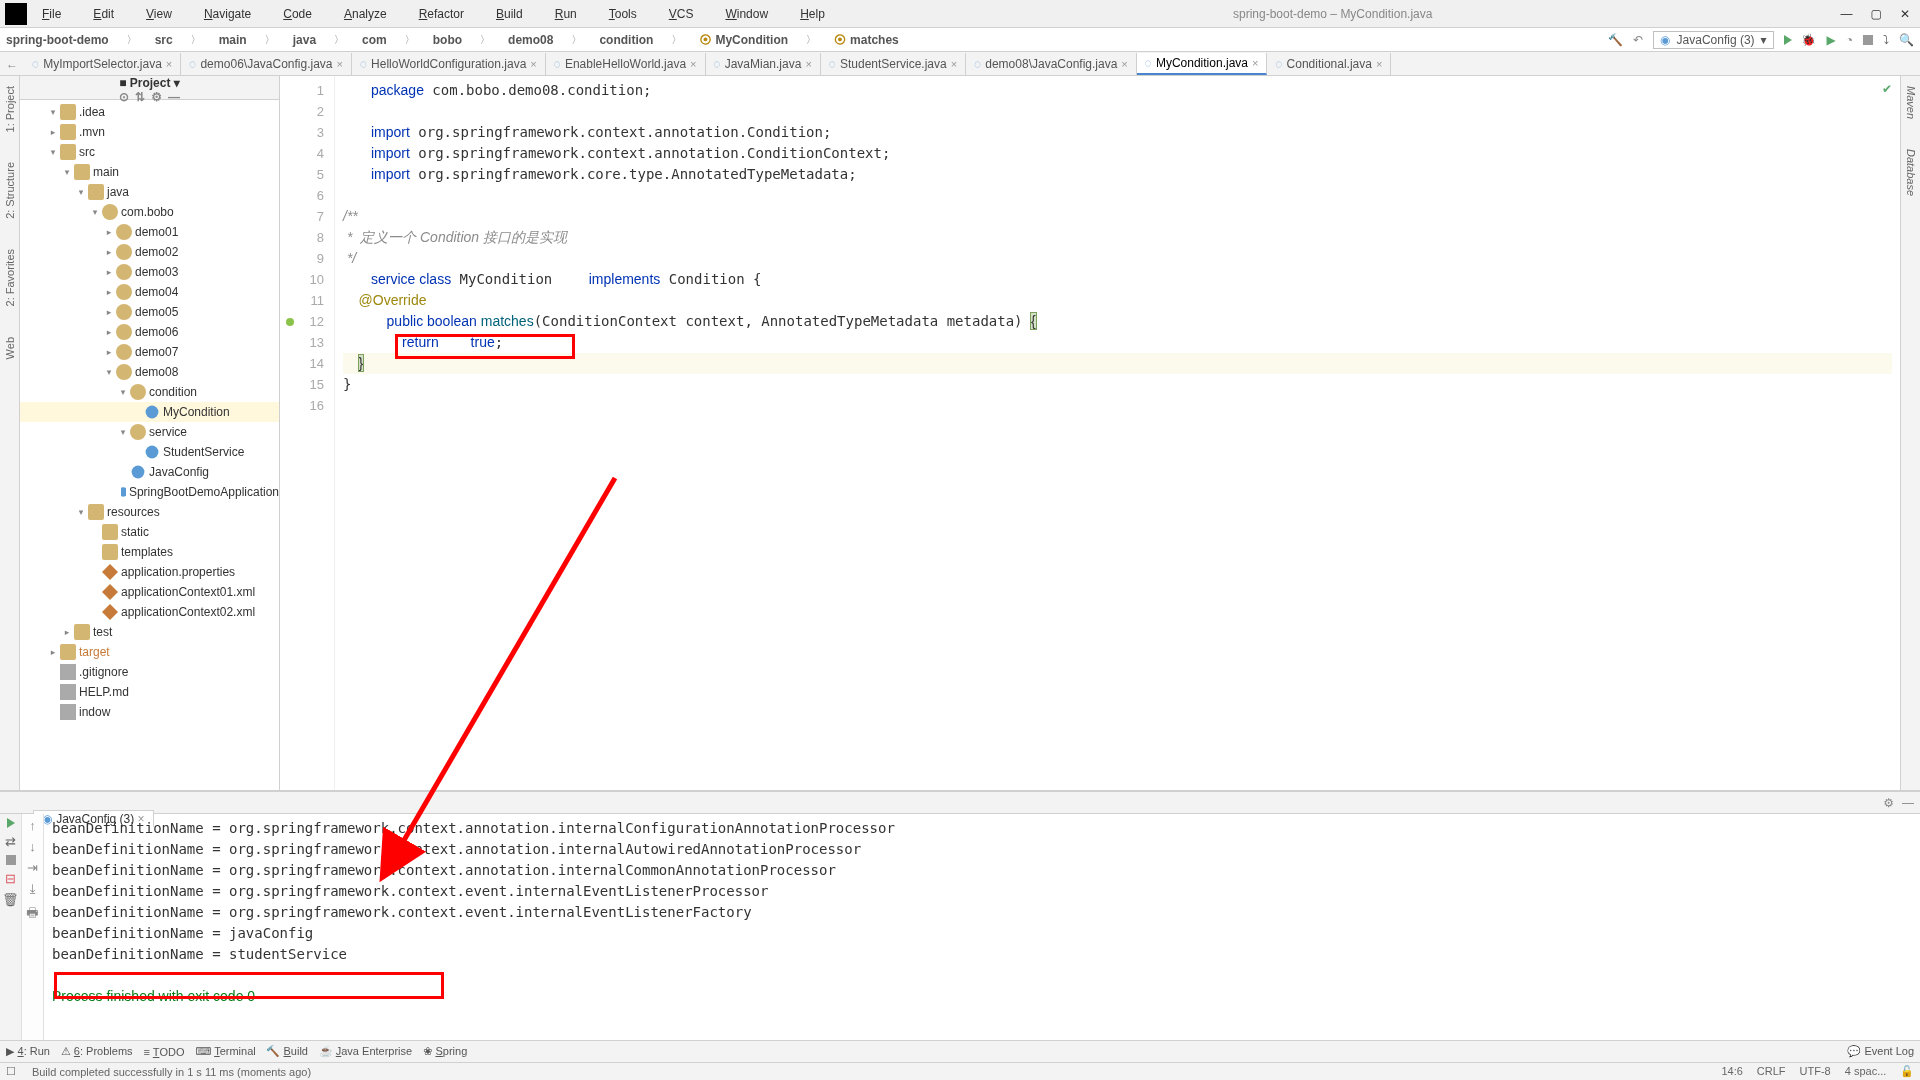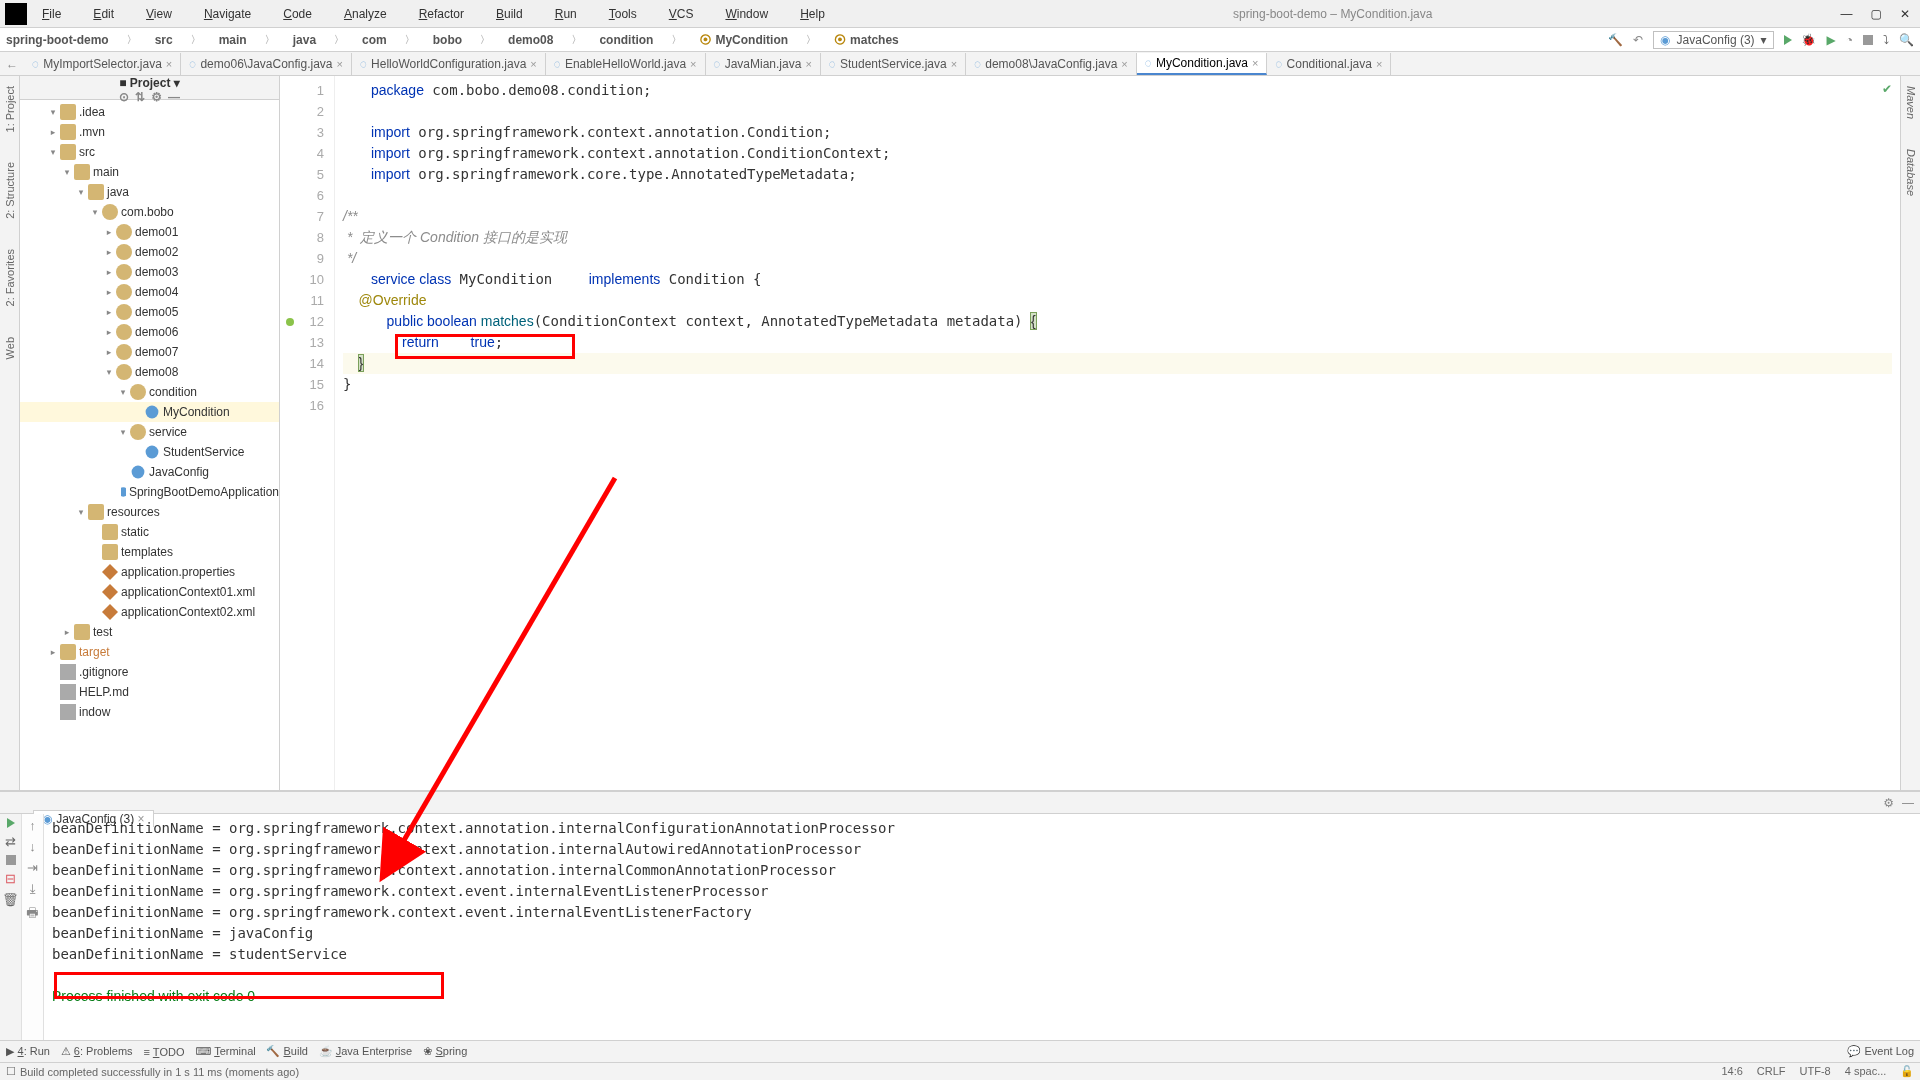--- a/index.html
+++ b/index.html
@@ -483,21 +483,21 @@
     <span>⌨ <u>T</u>erminal</span>
     <span>🔨 <u>B</u>uild</span>
     <span>☕ <u>J</u>ava Enterprise</span>
     <span>❀ <u>S</u>pring</span>
     <span class="spacer"></span>
     <span>💬 Event Log</span>
   </div>
 
 <div class="status-bar">
   <span>☐</span>
-  <span style="margin-left:4px;">Build completed successfully in 1 s 11 ms (moments ago)</span>
+  <span style="margin-left:16px;">Build completed successfully in 1 s 11 ms (moments ago)</span>
   <div class="right" id="status-right">
       <span>14:6</span>
       <span>CRLF</span>
       <span>UTF-8</span>
       <span>4 spac...</span>
       <span>🔓</span>
     </div>
 </div>
 
 <svg class="red-arrow-svg" style="left:0;top:0;width:1920px;height:1080px;">

